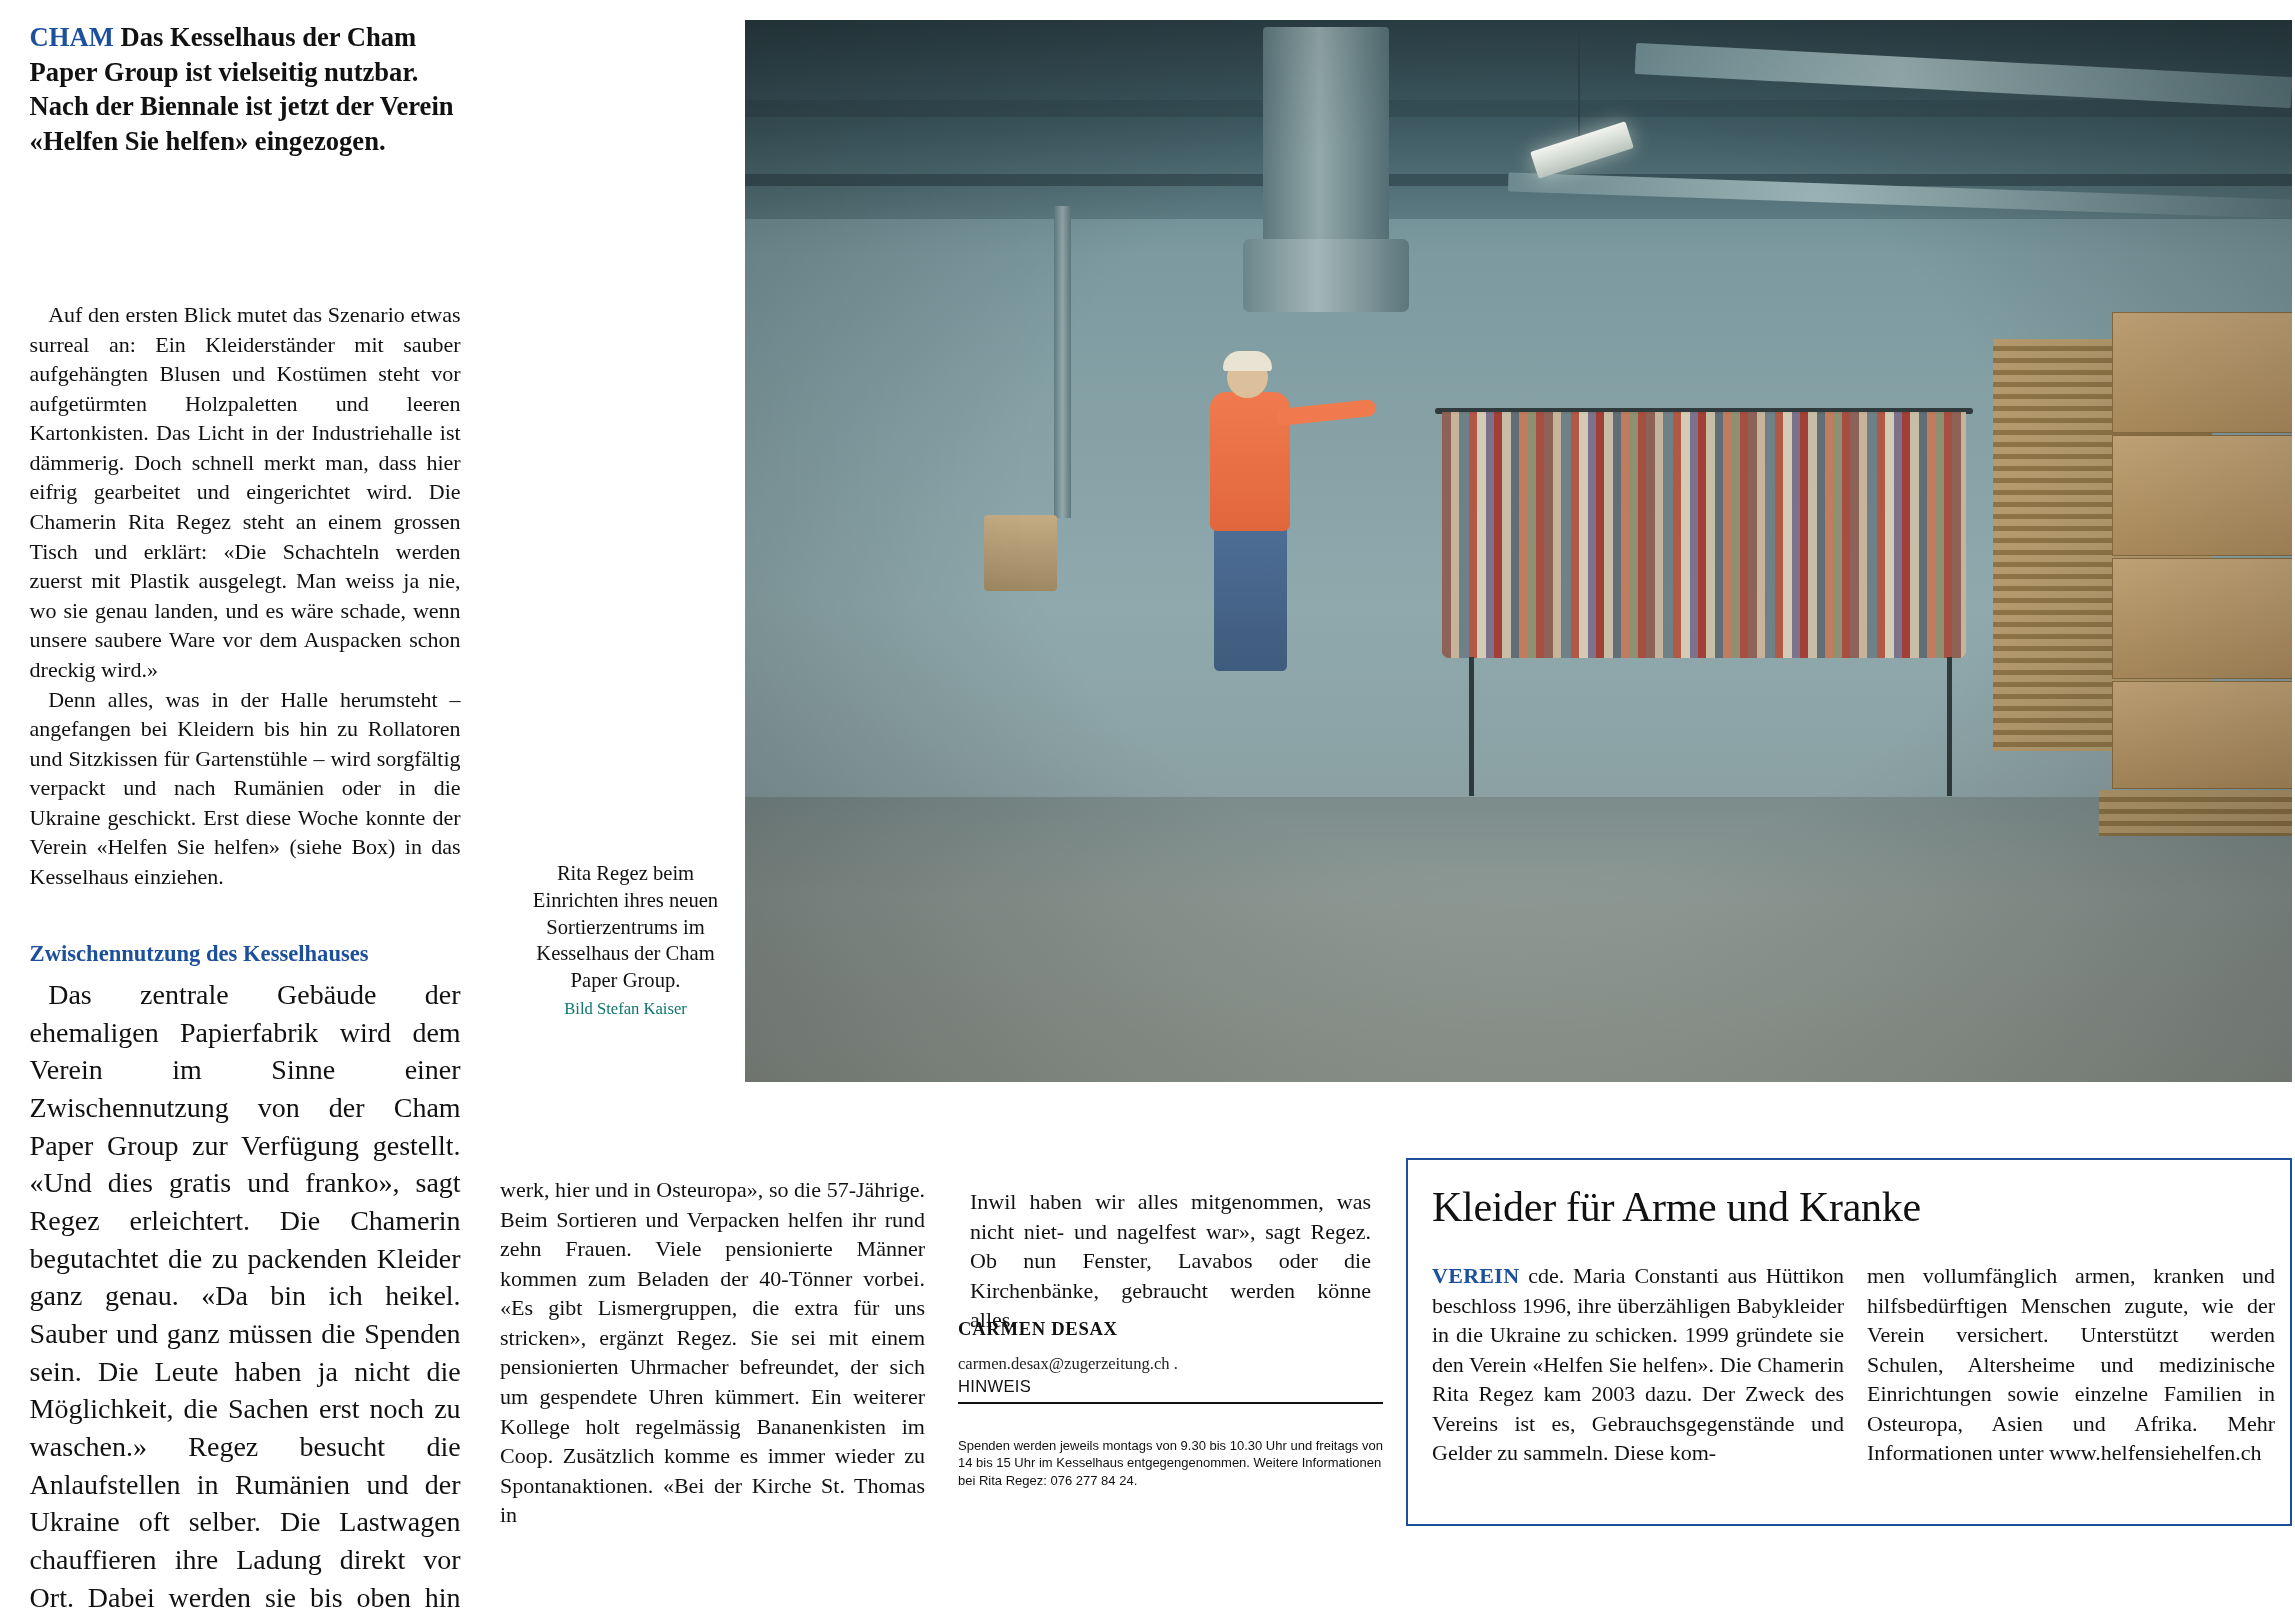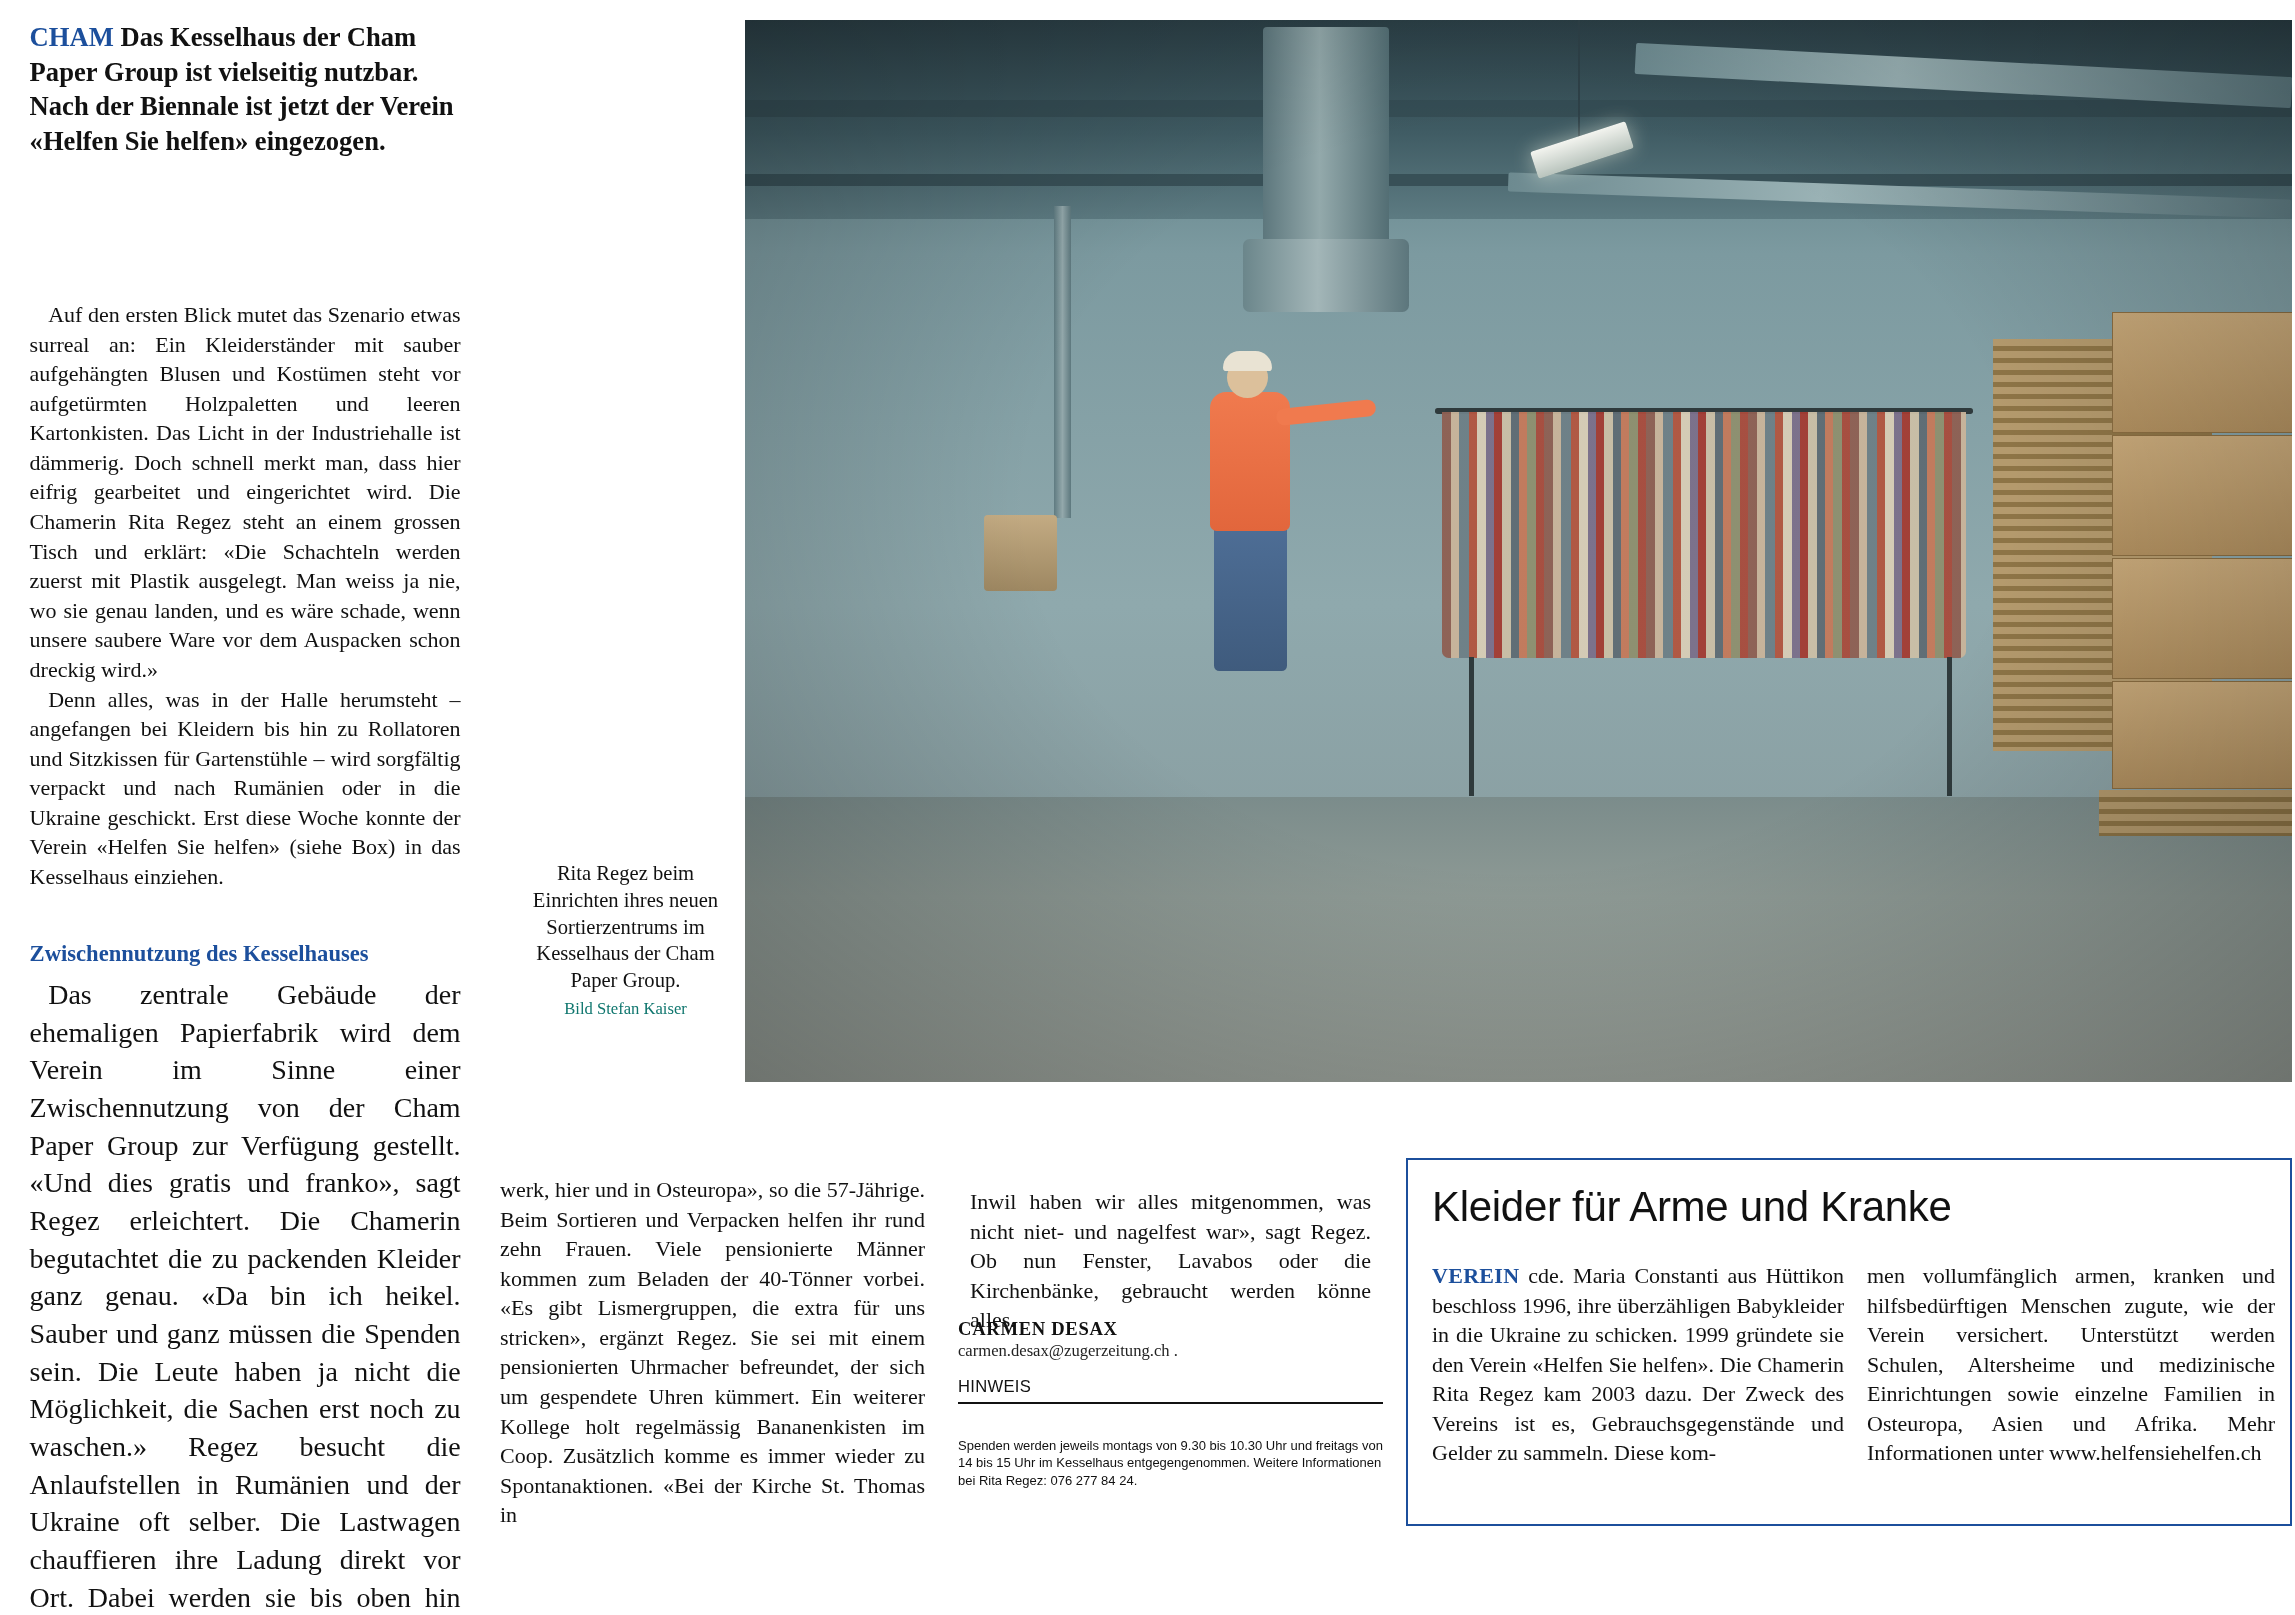--- a/index.html
+++ b/index.html
@@ -258,21 +258,21 @@
     width: 425px;
     font-size: 18.6px;
     letter-spacing: 0.7px;
     font-weight: bold;
   }
   .byline .mail {
     display: block;
     font-weight: normal;
     font-size: 16.6px;
     letter-spacing: 0;
-    margin-top: 1px;
+    margin-top: 14px;
     color: #222;
   }
 
   
   .hinweis {
     position: absolute;
     left: 943px;
     top: 1377px;
     width: 425px;
   }
@@ -302,21 +302,21 @@
     width: 886px;
     height: 368px;
     border: 2px solid #1c4f9c;
     box-sizing: border-box;
   }
   .box-title {
     position: absolute;
     left: 1417px;
     top: 1183px;
     width: 843px;
-    font-family: Liberation Sans, sans-serif;
+    font-family: Liberation Serif, serif;
     font-size: 42px;
     font-weight: 400;
     color: #111;
     letter-spacing: -0.3px;
   }
   .box-col-a {
     position: absolute;
     left: 1417px;
     top: 1261px;
     width: 412px;

